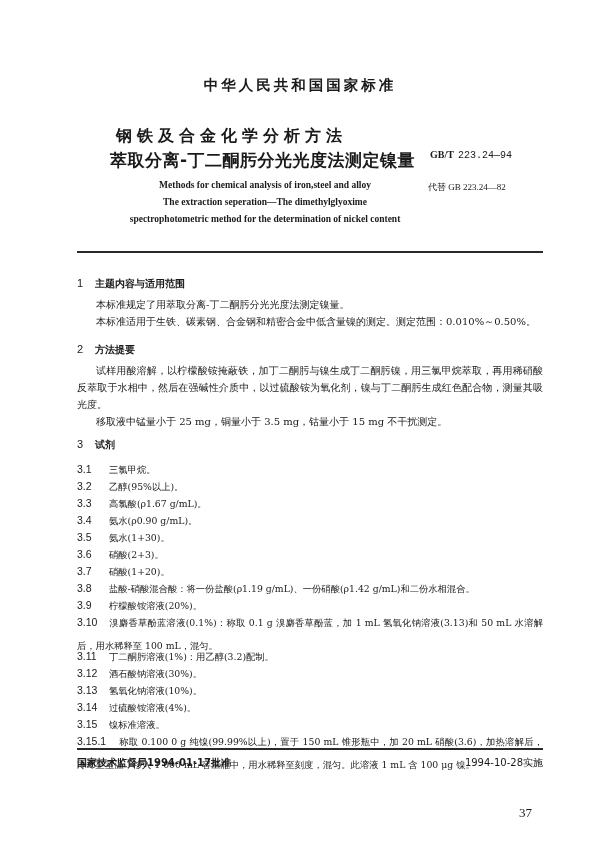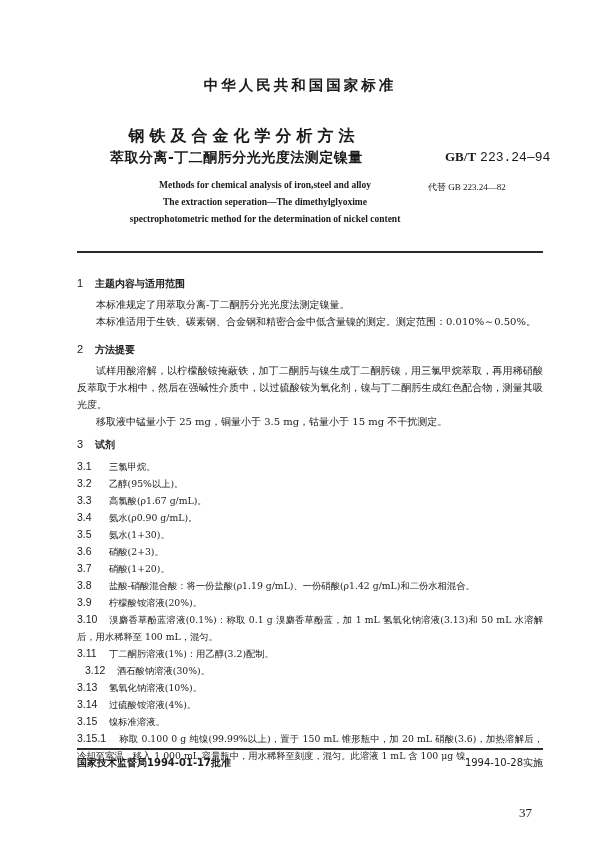--- a/index.html
+++ b/index.html
@@ -8,31 +8,31 @@
     font-family: "DejaVu Serif", "Liberation Serif", serif;
     color: #1a1a1a;
   }
   .abs { position: absolute; }
   .nat-std {
     top: 76px; left: 0; width: 600px; text-align: center;
     font-family: "DejaVu Sans", sans-serif; font-weight: bold;
     font-size: 14.5px; letter-spacing: 3px;
   }
   .title-cn-1 {
-    top: 126px; left: 116px; width: 256px; text-align: center;
+    top: 126px; left: 116px; width: 256px; 
     font-family: "DejaVu Sans", sans-serif; font-weight: bold;
     font-size: 16px; letter-spacing: 5px;
   }
   .title-cn-2 {
     top: 149px; left: 110px;
     font-family: "DejaVu Sans", sans-serif; font-weight: bold;
-    font-size: 14px; letter-spacing: 0.5px;
+    font-size: 17px; letter-spacing: 0.5px;
   }
   .std-no {
-    top: 149px; left: 445px; font-size: 13px;
+    top: 149px; left: 430px; font-size: 10px;
     font-family: "Liberation Mono", monospace;
   }
   .std-no b { font-family: "Liberation Serif", serif; font-weight: bold; margin-right: 4px; }
   .title-en {
     left: 100px; width: 330px; text-align: center;
     font-family: "Liberation Serif", serif; font-weight: bold;
     font-size: 9.5px; white-space: nowrap;
   }
   .replaces {
     top: 181px; left: 428px; font-size: 9px;
@@ -42,21 +42,21 @@
   .sec-head {
     left: 77px; font-family: "DejaVu Sans", sans-serif; font-weight: bold; font-size: 10px;
   }
   .sec-head .num { display: inline-block; width: 18px; font-weight: normal; font-family: "Liberation Sans", sans-serif; font-size: 11px; }
   .para {
     left: 77px; width: 466px; font-size: 10px; line-height: 17px;
     font-family: "DejaVu Serif", serif; text-align: justify;
   }
   .indent { text-indent: 19px; }
   .item {
-    left: 77px; width: 466px; font-size: 9.3px; line-height: 17px;
+    left: 77px; width: 466px; font-size: 9.3px; line-height: 23px;
     font-family: "DejaVu Serif", serif; white-space: nowrap;
   }
   .item .inum {
     display: inline-block; min-width: 30px; margin-right: 2px;
     font-family: "Liberation Sans", sans-serif; font-size: 10.5px;
   }
   .item.wrap { white-space: normal; text-align: justify; }
   .footer {
     top: 752px; font-family: "DejaVu Sans", sans-serif; font-weight: bold; font-size: 10px;
   }
@@ -94,21 +94,21 @@
 <div class="abs item" style="top:475px;"><span class="inum">3.2</span><span>乙醇(95%以上)。</span></div>
 <div class="abs item" style="top:492px;"><span class="inum">3.3</span><span>高氯酸(ρ1.67 g/mL)。</span></div>
 <div class="abs item" style="top:509px;"><span class="inum">3.4</span><span>氨水(ρ0.90 g/mL)。</span></div>
 <div class="abs item" style="top:526px;"><span class="inum">3.5</span><span>氨水(1+30)。</span></div>
 <div class="abs item" style="top:543px;"><span class="inum">3.6</span><span>硝酸(2+3)。</span></div>
 <div class="abs item" style="top:560px;"><span class="inum">3.7</span><span>硝酸(1+20)。</span></div>
 <div class="abs item" style="top:577px;"><span class="inum">3.8</span><span>盐酸-硝酸混合酸：将一份盐酸(ρ1.19 g/mL)、一份硝酸(ρ1.42 g/mL)和二份水相混合。</span></div>
 <div class="abs item" style="top:594px;"><span class="inum">3.9</span><span>柠檬酸铵溶液(20%)。</span></div>
 <div class="abs item wrap" style="top:611px;"><span class="inum">3.10</span><span>溴麝香草酚蓝溶液(0.1%)：称取 0.1 g 溴麝香草酚蓝，加 1 mL 氢氧化钠溶液(3.13)和 50 mL 水溶解后，用水稀释至 100 mL，混匀。</span></div>
 <div class="abs item" style="top:645px;"><span class="inum">3.11</span><span>丁二酮肟溶液(1%)：用乙醇(3.2)配制。</span></div>
-<div class="abs item" style="top:662px;margin-left:8px;"><span class="inum">3.12</span><span>酒石酸钠溶液(30%)。</span></div>
+<div class="abs item" style="top:662px;"><span class="inum">3.12</span><span>酒石酸钠溶液(30%)。</span></div>
 <div class="abs item" style="top:679px;"><span class="inum">3.13</span><span>氢氧化钠溶液(10%)。</span></div>
 <div class="abs item" style="top:696px;"><span class="inum">3.14</span><span>过硫酸铵溶液(4%)。</span></div>
 <div class="abs item" style="top:713px;"><span class="inum">3.15</span><span>镍标准溶液。</span></div>
 <div class="abs item wrap" style="top:730px;"><span class="inum" style="min-width:40px;">3.15.1</span><span>称取 0.100 0 g 纯镍(99.99%以上)，置于 150 mL 锥形瓶中，加 20 mL 硝酸(3.6)，加热溶解后，冷却至室温，移入 1 000 mL 容量瓶中，用水稀释至刻度，混匀。此溶液 1 mL 含 100 μg 镍。</span></div>
 
 <div class="abs rule" style="top:748px; height:2px;"></div>
 
 <div class="abs footer" style="left:77px; top:756px;">国家技术监督局1994-01-17批准</div>
 <div class="abs footer" style="right:57px; top:756px; font-weight:normal; font-family:'DejaVu Sans', sans-serif;">1994-10-28实施</div>
 

